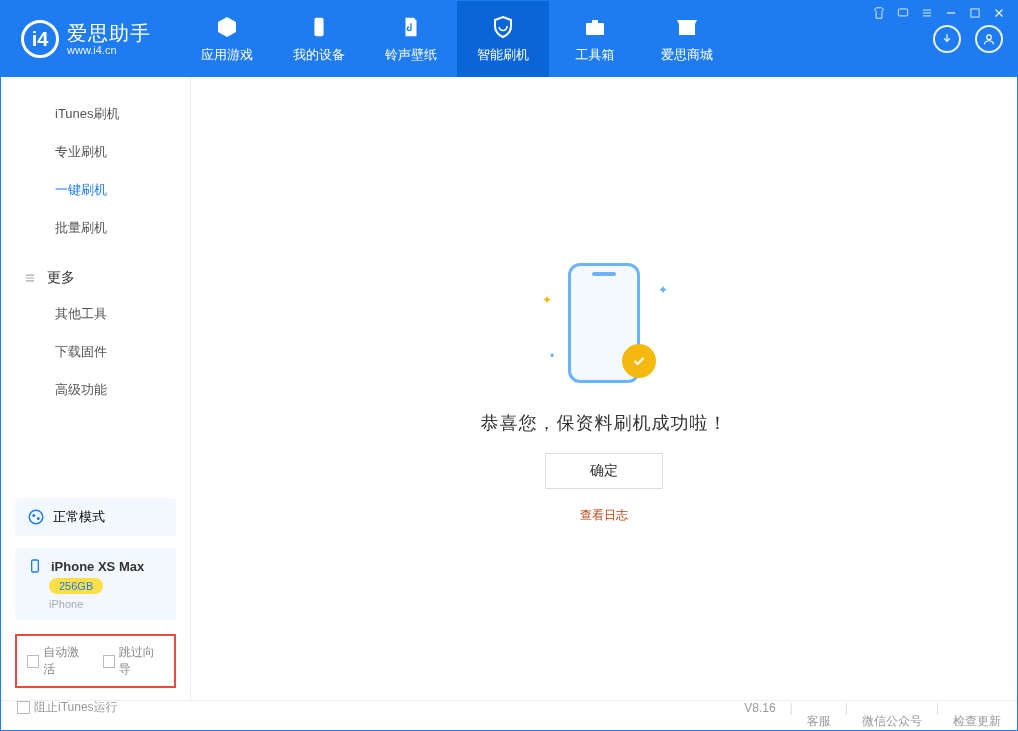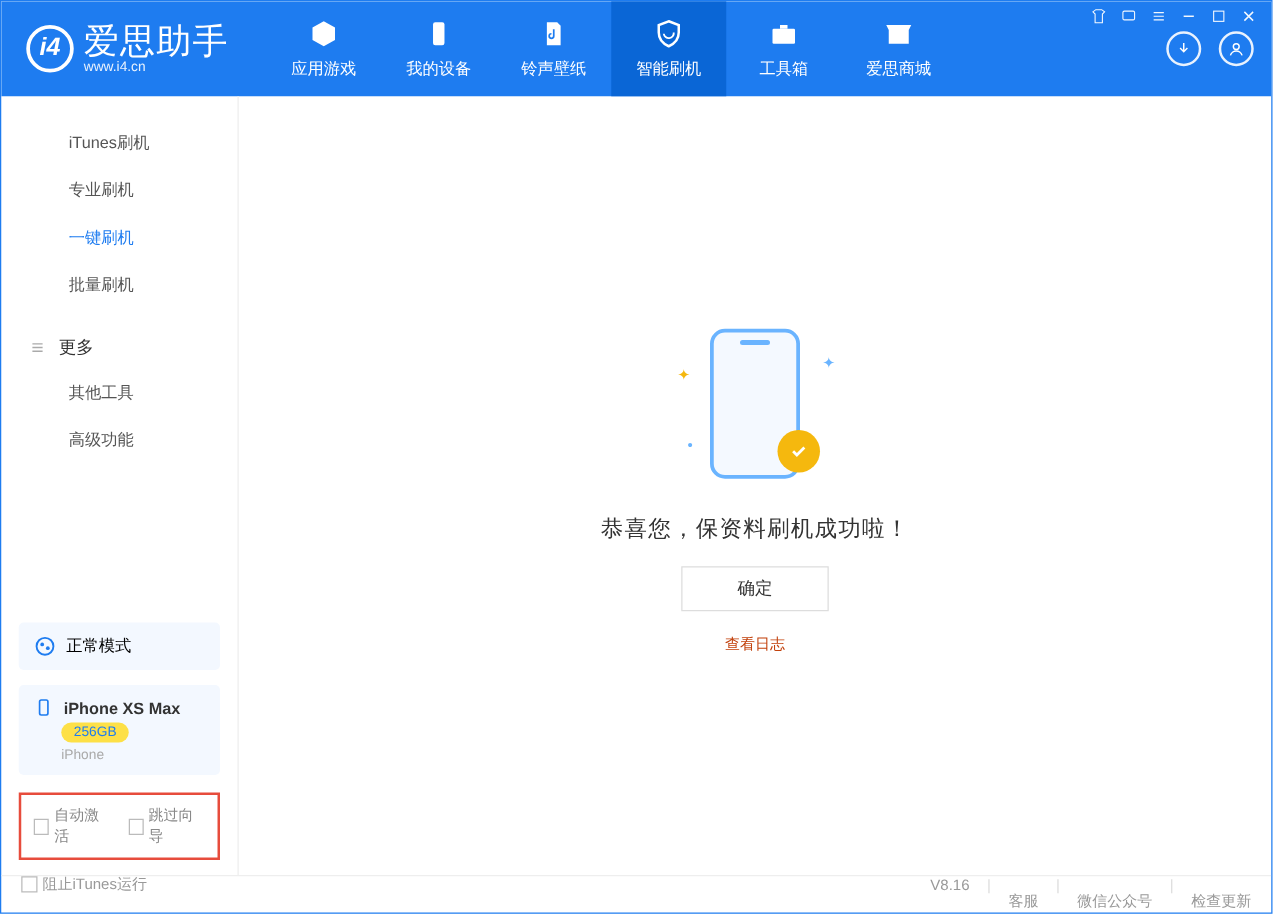--- a/index.html
+++ b/index.html
@@ -1,23 +1,23 @@
 <!DOCTYPE html>
 <html><head>
 <meta charset="utf-8">
 <style>
 * { margin: 0; padding: 0; box-sizing: border-box; font-family: "Microsoft YaHei", Arial, sans-serif; }
 body { background: #fff; width: 1018px; height: 731px; overflow: hidden; border: 1px solid #1e7cf0; }
 
 
 .header { background: #1e7cf0; height: 76px; display: flex; align-items: center; padding: 0 10px 0 20px; color: #fff; }
 .logo-block { display: flex; align-items: center; margin-right: 30px; }
-.logo-circle { width: 38px; height: 38px; border: 3px solid #fff; border-radius: 50%; display: flex; align-items: center; justify-content: center; font-weight: bold; font-size: 20px; color: #fff; margin-right: 8px; font-style: italic;}
+.logo-circle { width: 38px; height: 38px; border: 3px solid #fff; border-radius: 50%; display: flex; align-items: center; justify-content: center; font-weight: bold; font-size: 20px; color: #fff; margin-right: 8px; }
 .logo-text { display: flex; flex-direction: column; line-height: 1.1; }
-.logo-title { font-size: 28px; font-weight: 500; letter-spacing: 1px; }
+.logo-title { font-size: 20px; font-weight: 500; letter-spacing: 1px; }
 .logo-url { font-size: 11px; opacity: .9; }
 
 .nav-tabs { display: flex; height: 100%; }
 .nav-tab { width: 92px; display: flex; flex-direction: column; align-items: center; justify-content: center; cursor: pointer; font-size: 13px; gap: 6px; }
 .nav-tab.active { background: #0a66d6; }
 .nav-icon { width: 26px; height: 26px; display: flex; align-items: center; justify-content: center; }
 .nav-icon svg { fill: #fff; }
 
 .header-right { margin-left: auto; display: flex; align-items: center; gap: 14px; padding-right: 4px; }
 .hdr-circ { width: 28px; height: 28px; border: 2px solid rgba(255,255,255,.9); border-radius: 50%; display: flex; align-items: center; justify-content: center; cursor: pointer; }
@@ -175,20 +175,21 @@
     <div class="side-item active">一键刷机</div>
     <div class="side-item">批量刷机</div>
 
     <div class="side-section-title" style="margin-top:14px">
       <svg viewBox="0 0 24 24">
           <path d="M5 7h14M5 12h14M5 17h14" stroke="#aaa" stroke-width="2"></path>
         </svg>
       <span>更多</span>
     </div>
     <div class="side-item">其他工具</div>
+    <div class="side-item">下载固件</div>
     <div class="side-item">高级功能</div>
 
     <div class="side-spacer"></div>
 
     <div class="mode-card">
       <svg viewBox="0 0 24 24" width="18" height="18">
           <circle cx="12" cy="12" r="9" fill="none" stroke="#1e7cf0" stroke-width="2"></circle>
           <circle cx="9" cy="10" r="2" fill="#1e7cf0"></circle>
           <circle cx="15" cy="14" r="2" fill="#1e7cf0"></circle>
         </svg>

